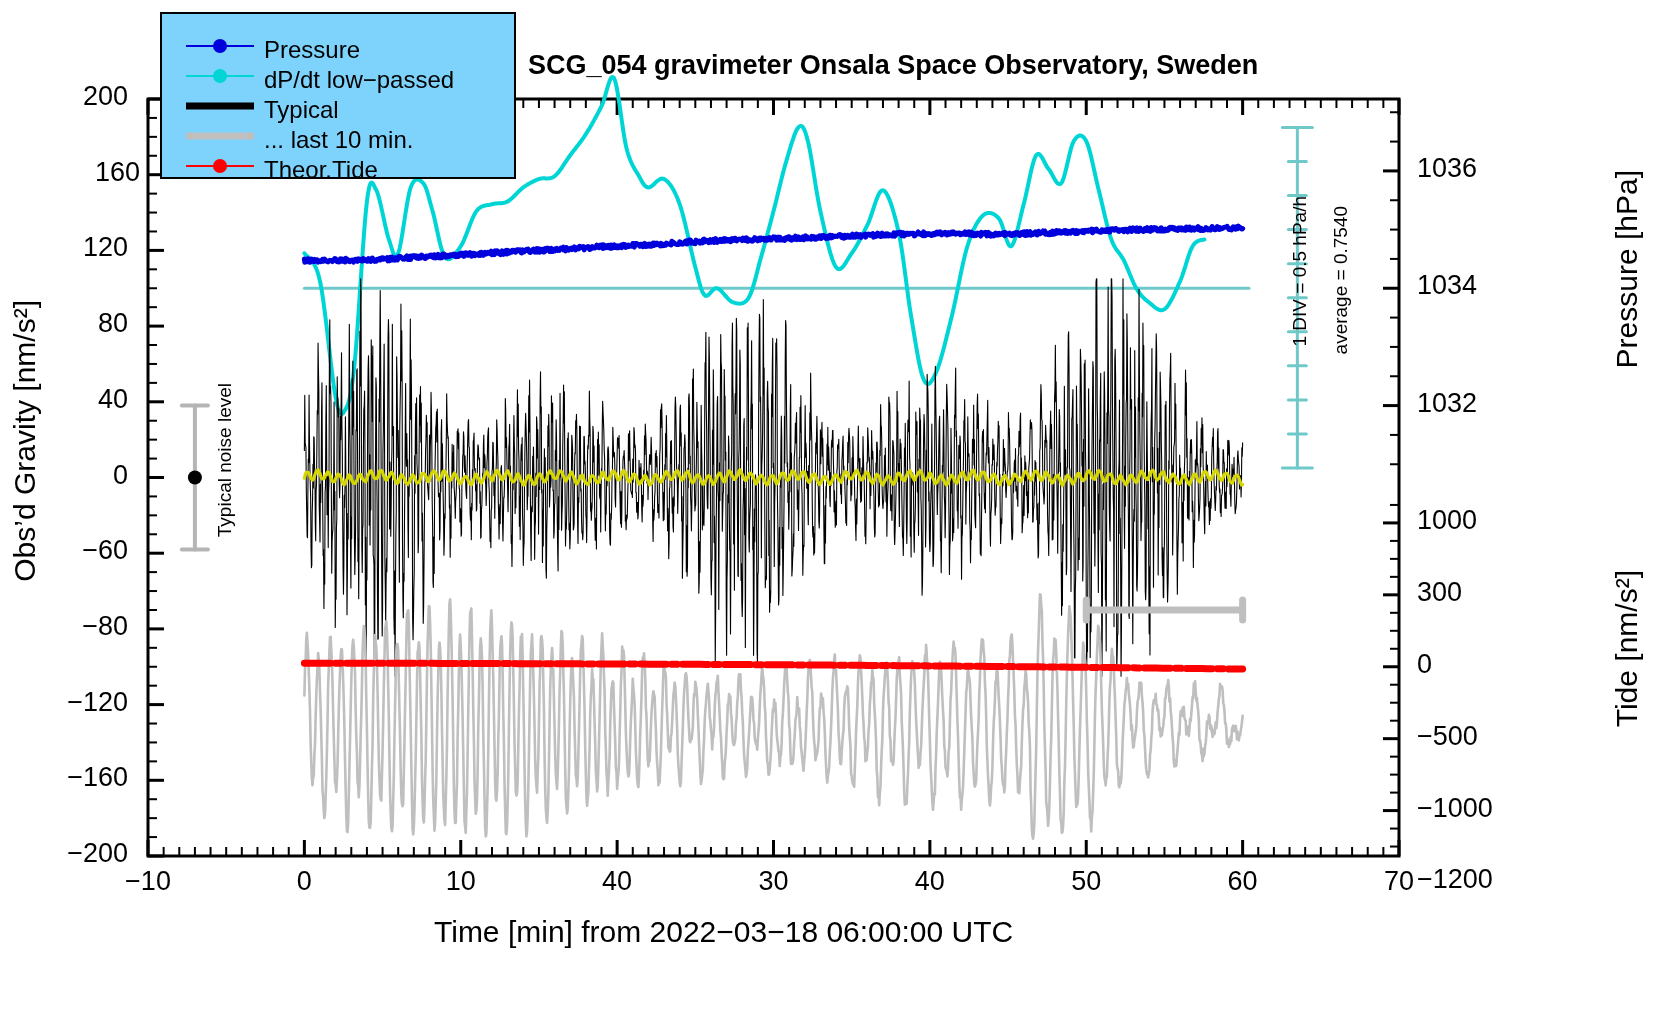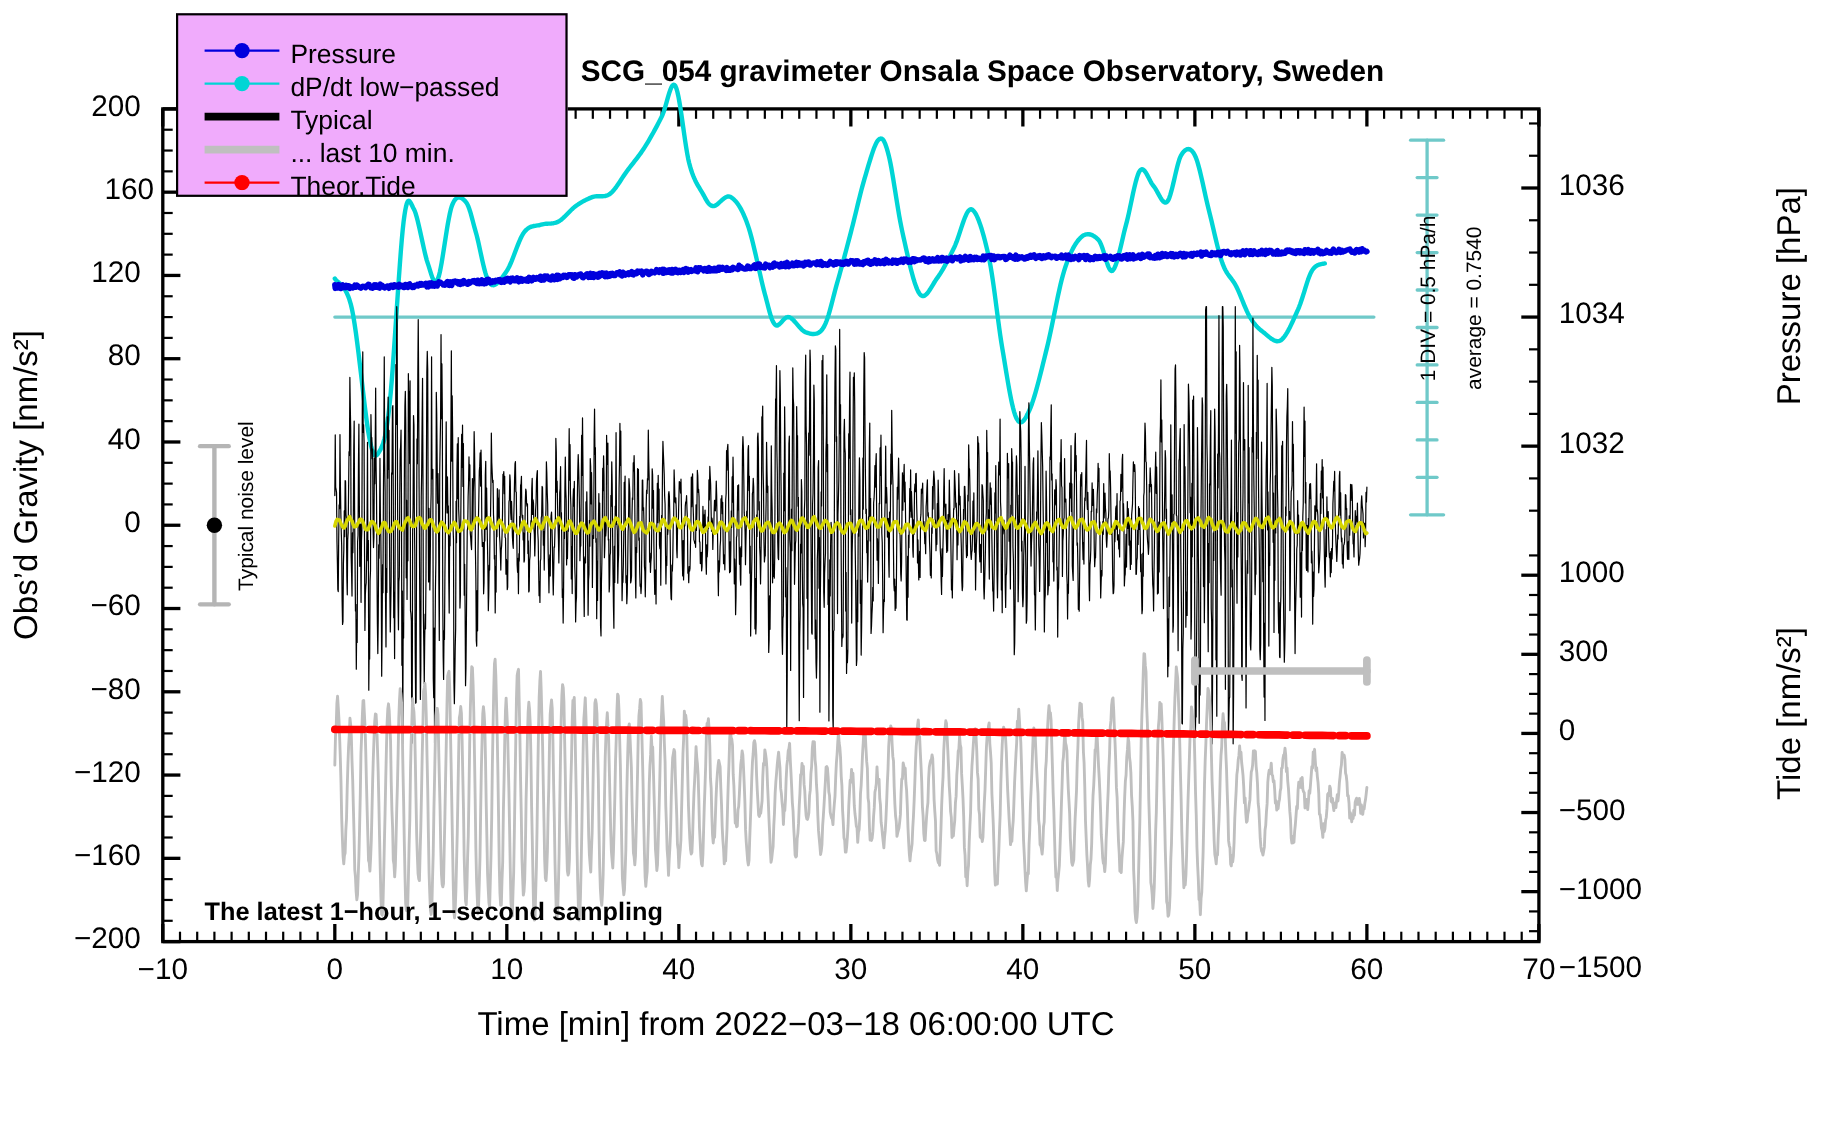--- a/index.html
+++ b/index.html
@@ -8,21 +8,21 @@
   #root{position:relative;width:1660px;height:1020px;}
   .abs{position:absolute;}
   svg{display:block;}
   .ttl{font-weight:bold;font-size:27px;}
   .axlbl{font-size:30px;}
   .tick{font-size:27px;}
   .ann{font-weight:bold;font-size:23px;}
   .small{font-size:19px;}
   .leg{font-size:24px;}
   .vert{writing-mode:vertical-rl;transform:rotate(180deg);}
-  .legendbox{background:#f0abfc;border:2px solid #000;}
+  .legendbox{background:#7dd3fc;border:2px solid #000;}
 </style>
 </head>
 <body>
 
 <div id="root">
 
   <svg class="abs" id="plot" style="left:0;top:0" width="1660" height="1020">
       <rect x="148" y="99" width="1251" height="757" fill="none" stroke="#000000" stroke-width="3"></rect>
       <line x1="148" y1="856" x2="164" y2="856" stroke="#000" stroke-width="3"></line>
       <line x1="148" y1="837.075" x2="157" y2="837.075" stroke="#000" stroke-width="2"></line>
@@ -337,21 +337,20 @@
   <div class="abs tick" id="yrt0" style="top: 152.915px; left: 1417px;">1036</div>
   <div class="abs tick" id="yrt1" style="top: 270.25px; left: 1417px;">1034</div>
   <div class="abs tick" id="yrt2" style="top: 387.585px; left: 1417px;">1032</div>
   <div class="abs axlbl vert" style="left:1610px;top:170px;">Pressure [hPa]</div>
 
   <div class="abs tick" id="yrb0" style="top: 504.92px; left: 1417px;">1000</div>
   <div class="abs tick" id="yrb1" style="top: 576.835px; left: 1417px;">300</div>
   <div class="abs tick" id="yrb2" style="top: 648.75px; left: 1417px;">0</div>
   <div class="abs tick" id="yrb3" style="top: 720.665px; left: 1417px;">−500</div>
   <div class="abs tick" id="yrb4" style="top: 792.58px; left: 1417px;">−1000</div>
-  <div class="abs tick" id="yrb5" style="top: 864.495px; left: 1417px;">−1500</div>
+  <div class="abs tick" id="yrb5" style="top: 864.495px; left: 1417px;">−1200</div>
   <div class="abs axlbl vert" style="left:1610px;top:570px;">Tide [nm/s²]</div>
 
   <div class="abs small vert" style="left:214px;top:383px;">Typical noise level</div>
   <div class="abs small vert" style="left:1289px;top:196px;">1 DIV = 0.5 hPa/h</div>
   <div class="abs small vert" style="left:1330px;top:206px;">average = 0.7540</div>
-  <div class="abs ann" style="left:186px;top:815px;white-space:nowrap;">The latest 1−hour, 1−second sampling</div>
 
 </div>
 
 </body></html>

